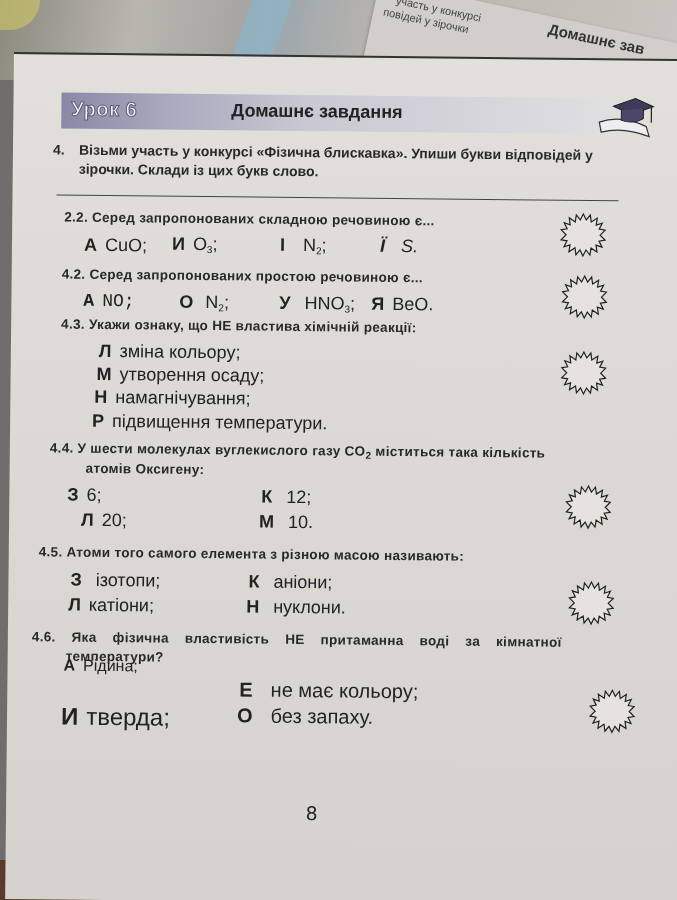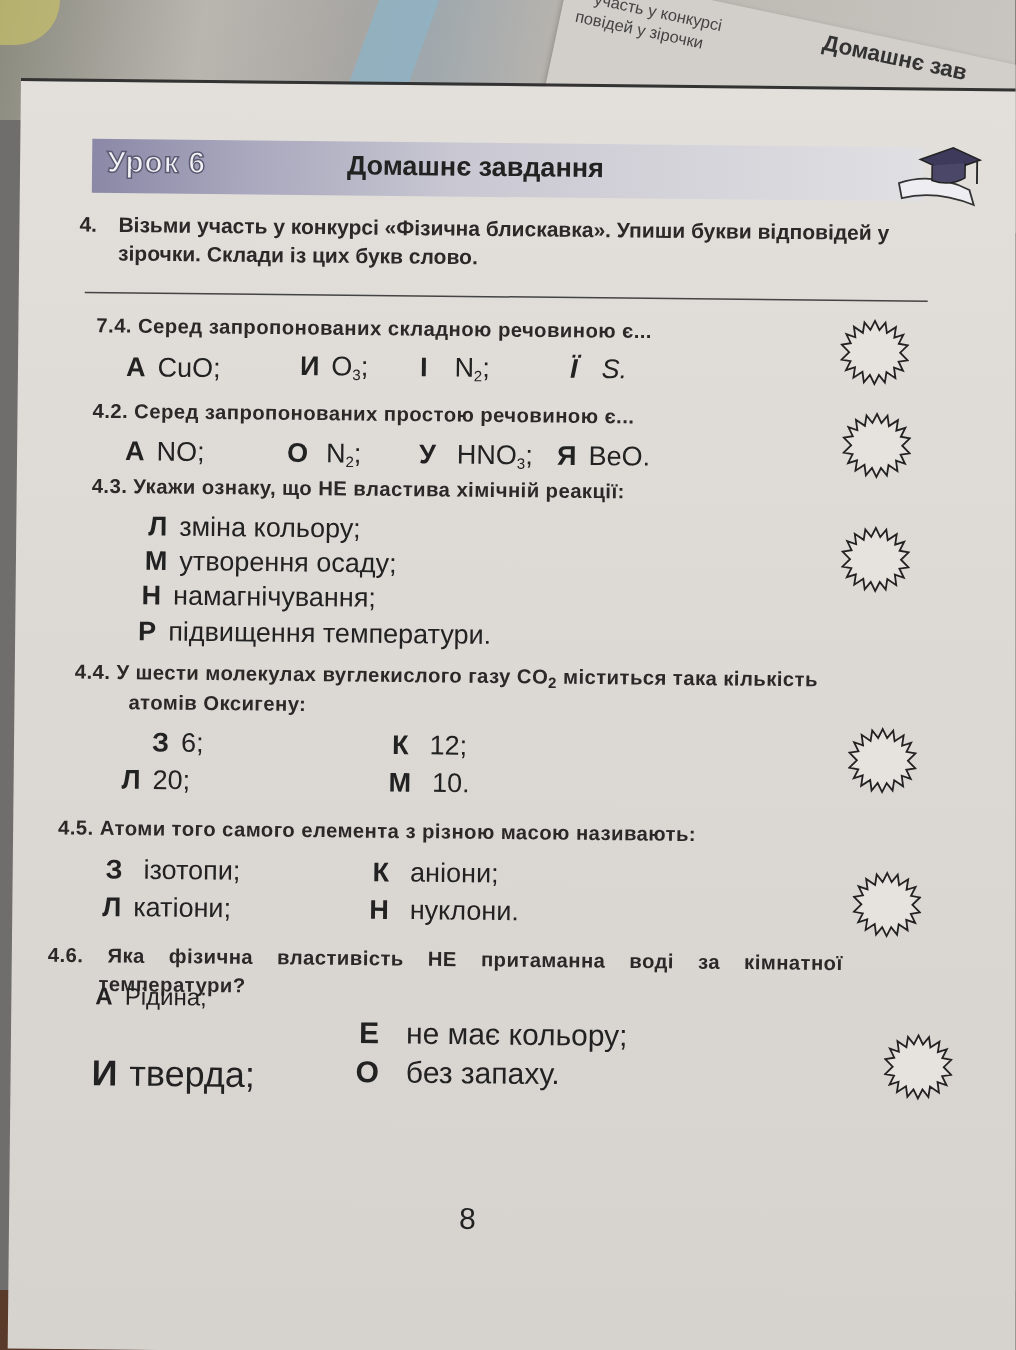--- a/index.html
+++ b/index.html
@@ -81,52 +81,52 @@
     </svg>
   </div>
 
   <div class="task-intro">
     <span class="task-num">4.</span>
     <span class="task-text">Візьми участь у конкурсі «Фізична блискавка». Упиши букви відповідей у зірочки. Склади із цих букв слово.</span>
   </div>
   <div class="divider"></div>
 
   <div class="q" style="left:52px;top:155px;">
-    <span>7.4.</span>
+    <span>2.2.</span>
     <span>Серед запропонованих складною речовиною є...</span>
   </div>
   <div class="opt" style="left:72px;top:180px;"><span class="l">А</span><span>CuO;</span></div>
-  <div class="opt" style="left:160px;top:178px;margin-left:28px;"><span class="l">И</span><span>O</span><sub>3</sub><span>;</span></div>
+  <div class="opt" style="left:160px;top:178px;"><span class="l">И</span><span>O</span><sub>3</sub><span>;</span></div>
   <div class="opt" style="left:268px;top:178px;"><span class="l" style="margin-right:18px">І</span><span>N</span><sub>2</sub><span>;</span></div>
   <div class="opt" style="left:368px;top:178px;font-style:italic;"><span class="l" style="margin-right:16px">Ї</span><span>S.</span></div>
 
   <div class="q" style="left:50px;top:212px;">
     <span>4.2.</span>
     <span>Серед запропонованих простою речовиною є...</span>
   </div>
-  <div class="opt" style="left:72px;top:236px;"><span class="l">А</span><span>NO;</span></div>
-  <div class="opt" style="left:180px;top:236px;text-align:right;"><span class="l" style="margin-right:12px">О</span><span>N</span><sub>2</sub><span>;</span></div>
+  <div class="opt" style="left:72px;top:236px;font-family:Liberation Mono, monospace;"><span class="l">А</span><span>NO;</span></div>
+  <div class="opt" style="left:168px;top:236px;text-align:right;"><span class="l" style="margin-right:12px">О</span><span>N</span><sub>2</sub><span>;</span></div>
   <div class="opt" style="left:268px;top:236px;"><span class="l" style="margin-right:14px">У</span><span>HNO</span><sub>3</sub><span>;</span></div>
   <div class="opt" style="left:360px;top:236px;"><span class="l">Я</span><span>BeO.</span></div>
 
   <div class="q" style="left:50px;top:262px;">
     <span>4.3.</span>
     <span>Укажи ознаку, що НЕ властива хімічній реакції:</span>
   </div>
   <div class="opt" style="left:88px;top:286px;"><span class="l">Л</span><span>зміна кольору;</span></div>
   <div class="opt" style="left:86px;top:309px;"><span class="l">М</span><span>утворення осаду;</span></div>
   <div class="opt" style="left:84px;top:332px;"><span class="l">Н</span><span>намагнічування;</span></div>
   <div class="opt" style="left:82px;top:356px;"><span class="l">Р</span><span>підвищення температури.</span></div>
 
   <div class="q" style="left:40px;top:386px;">
     <span>4.4.</span>
     <span>У шести молекулах вуглекислого газу CO</span><sub>2</sub><span> міститься така кількість</span>
   </div>
   <div class="q" style="left:76px;top:406px;">атомів Оксигену:</div>
-  <div class="opt" style="left:92px;top:430px;"><span class="l">З</span><span>6;</span></div>
+  <div class="opt" style="left:58px;top:430px;"><span class="l">З</span><span>6;</span></div>
   <div class="opt" style="left:252px;top:430px;"><span class="l" style="margin-right:14px">К</span><span>12;</span></div>
   <div class="opt" style="left:72px;top:455px;"><span class="l">Л</span><span>20;</span></div>
   <div class="opt" style="left:250px;top:455px;"><span class="l" style="margin-right:14px">М</span><span>10.</span></div>
 
   <div class="q" style="left:30px;top:490px;">
     <span>4.5.</span>
     <span>Атоми того самого елемента з різною масою називають:</span>
   </div>
   <div class="opt" style="left:62px;top:515px;text-align:center;"><span class="l" style="margin-right:14px">З</span><span>ізотопи;</span></div>
   <div class="opt" style="left:240px;top:515px;"><span class="l" style="margin-right:14px">К</span><span>аніони;</span></div>

